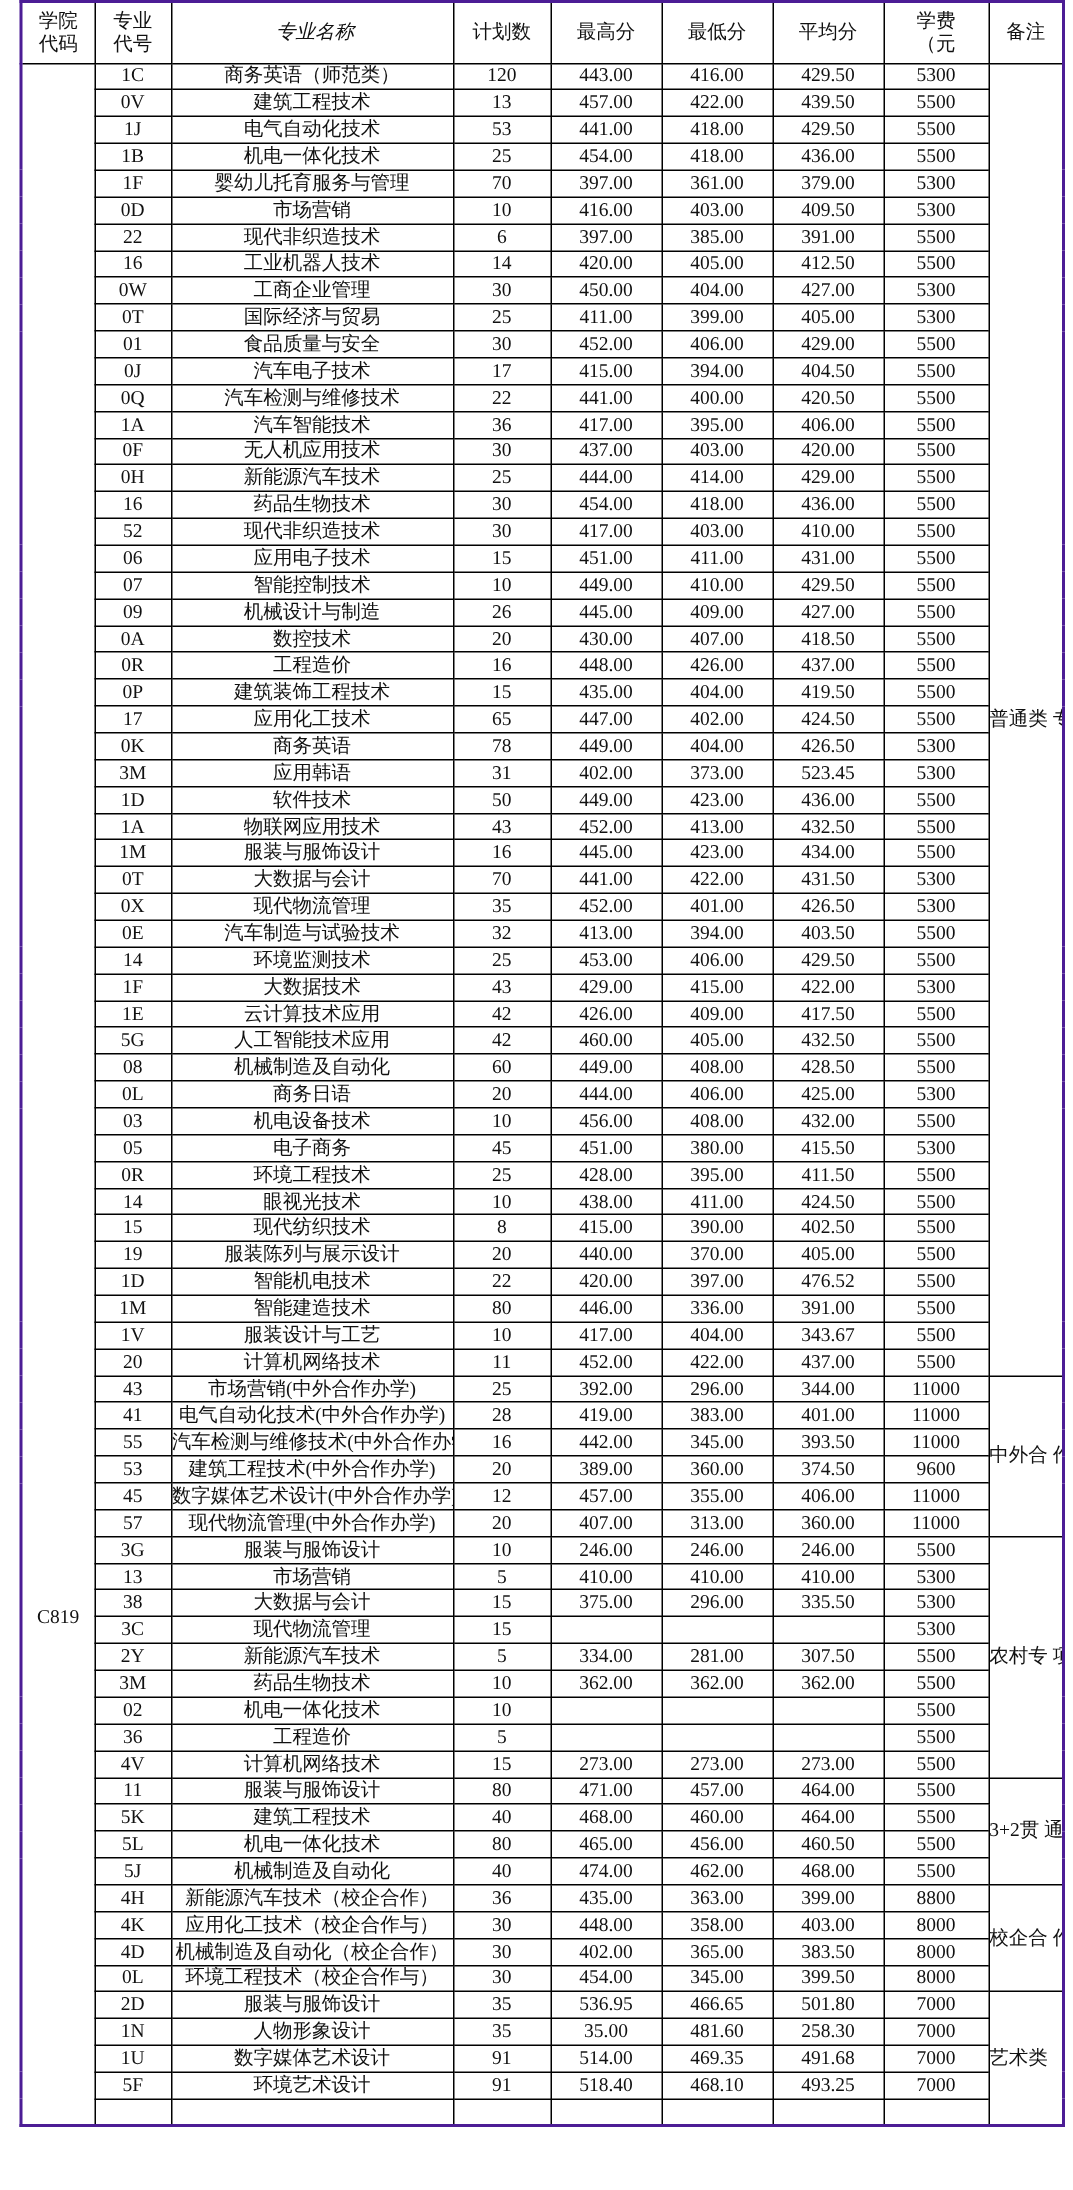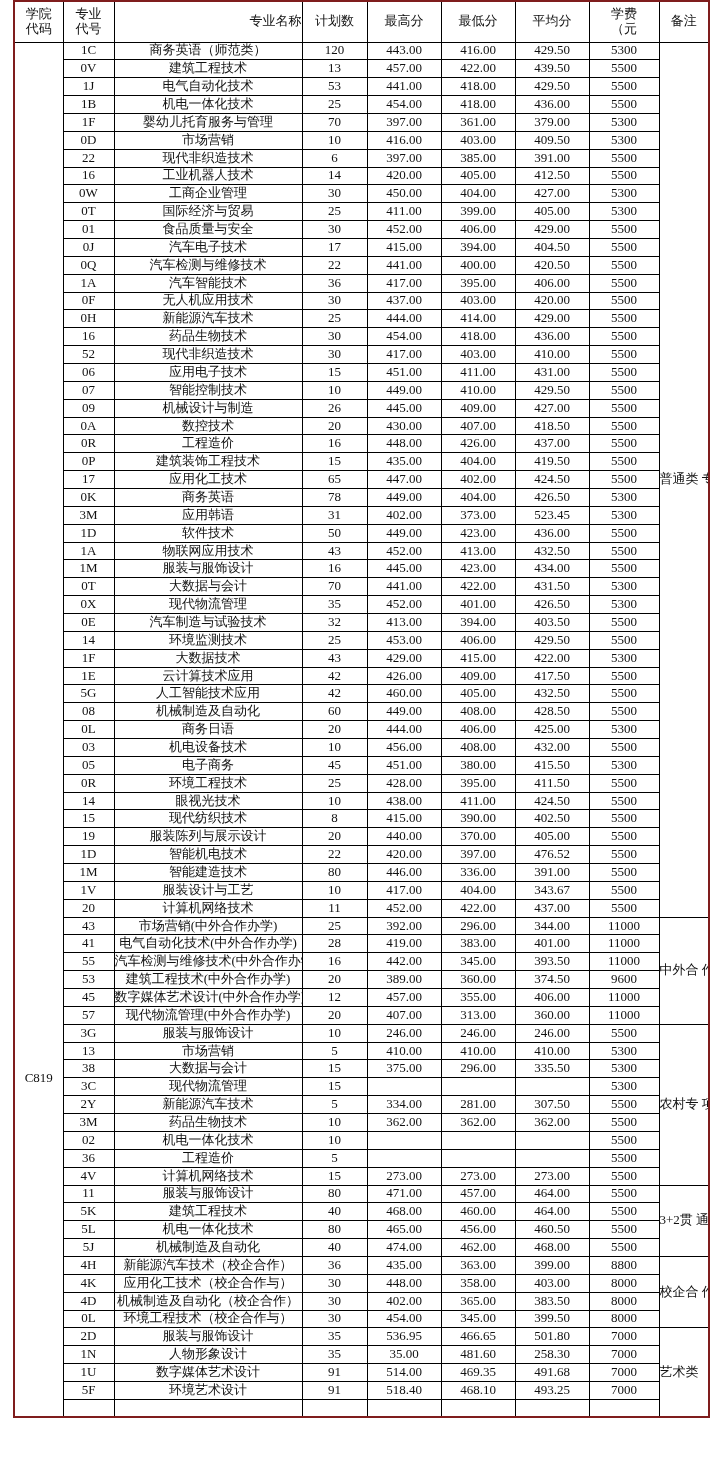--- a/index.html
+++ b/index.html
@@ -17,21 +17,21 @@
     font-size:22px;
     font-weight:bold;
     letter-spacing:0.5px;
     white-space:nowrap;
   }
   table.adm{
     margin-left:13px;
     border-collapse:collapse;
     table-layout:fixed;
     width:695px;
-    border:2px solid #7f1d1d;
+    border:2px solid #4c1d95;
   }
   table.adm th, table.adm td{
     border:1px solid #000;
     padding:0;
     font-size:13px;
     line-height:1.15;
     text-align:center;
     vertical-align:middle;
     overflow:hidden;
     white-space:nowrap;
@@ -75,21 +75,21 @@
         <col style="width: 74px;">
         <col style="width: 70px;">
         <col style="width: 50px;">
       </colgroup>
     <thead>
         <tr>
           <th>学院
 代码</th>
           <th>专业
 代号</th>
-          <th style="text-align: right; padding-left: 4px;">专业名称</th>
+          <th style="text-align: center; padding-left: 4px; font-style: italic;">专业名称</th>
           <th>计划数</th>
           <th>最高分</th>
           <th>最低分</th>
           <th>平均分</th>
           <th>学费
 （元</th>
           <th>备注</th>
         </tr>
       </thead>
     <tbody>

